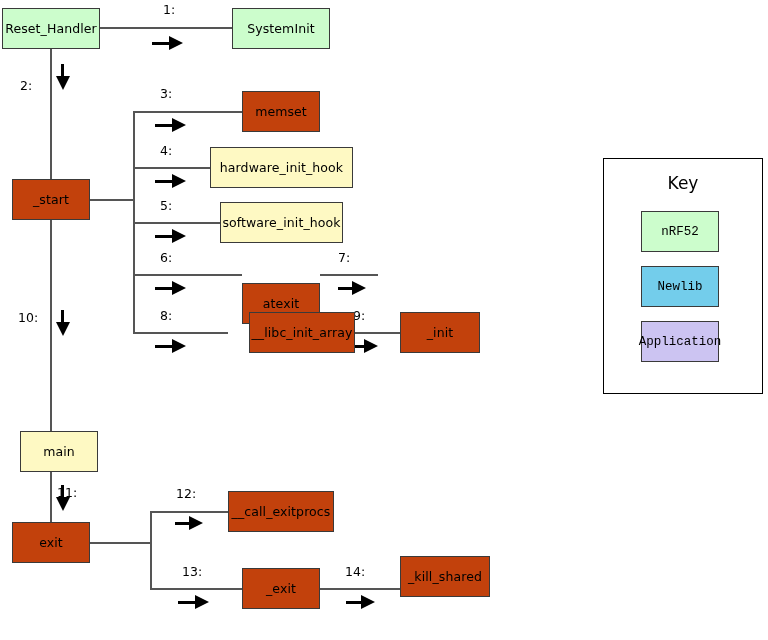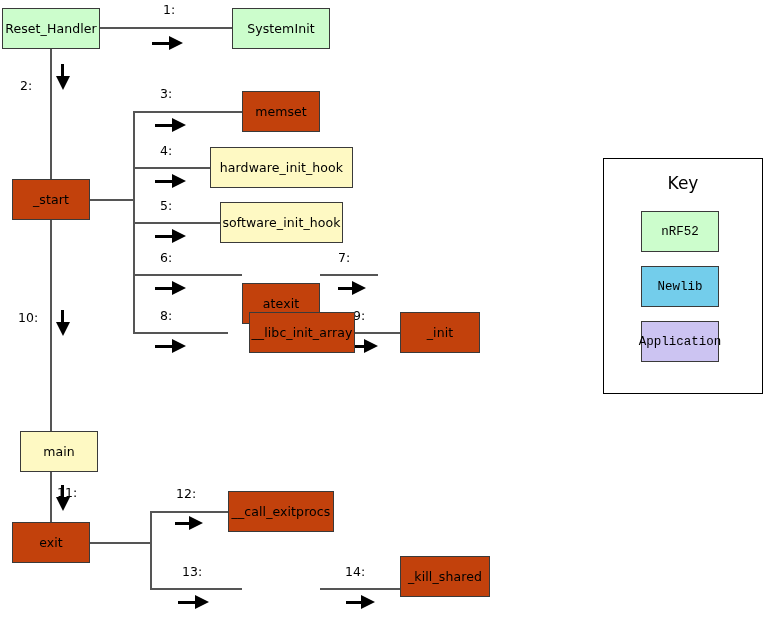--- a/index.html
+++ b/index.html
@@ -204,20 +204,21 @@
   <div class="node blue" style="left:12px;  top:179px; width:78px;  height:41px;">_start</div>
   <div class="node blue" style="left:242px; top:91px;  width:78px;  height:41px;">memset</div>
   <div class="node purple" style="left:210px; top:147px; width:143px; height:41px;">hardware_init_hook</div>
   <div class="node purple" style="left:220px; top:202px; width:123px; height:41px;">software_init_hook</div>
   <div class="node blue" style="left:242px; top:254px; width:78px;  height:41px;margin-top:29px;">atexit</div>
   <div class="node blue" style="left:228px; top:312px; width:106px; height:41px;margin-left:21px;">__libc_init_array</div>
   <div class="node blue" style="left:400px; top:312px; width:80px;  height:41px;">_init</div>
   <div class="node purple" style="left:20px;  top:431px; width:78px;  height:41px;">main</div>
   <div class="node blue" style="left:228px; top:491px; width:106px; height:41px;">__call_exitprocs</div>
   <div class="node blue" style="left:12px;  top:522px; width:78px;  height:41px;">exit</div>
+  <div class="node blue" style="left:242px; top:568px; width:78px;  height:41px;">_exit</div>
   <div class="node blue" style="left:400px; top:556px; width:90px;  height:41px;">_kill_shared</div>
 
   <div id="key-box" style="left:603px; top:158px; width:160px; height:236px;">
     <div id="key-title" style="left:0; top:14px;">Key</div>
     <div class="key-node" style="left:37px; top:52px;  width:78px; height:41px; background:#ccfdcc;">nRF52</div>
     <div class="key-node" style="left:37px; top:107px; width:78px; height:41px; background:#73cdeb;">Newlib</div>
     <div class="key-node" style="left:37px; top:162px; width:78px; height:41px; background:#ccc4f2;">Application</div>
   </div>
 
 </div>

